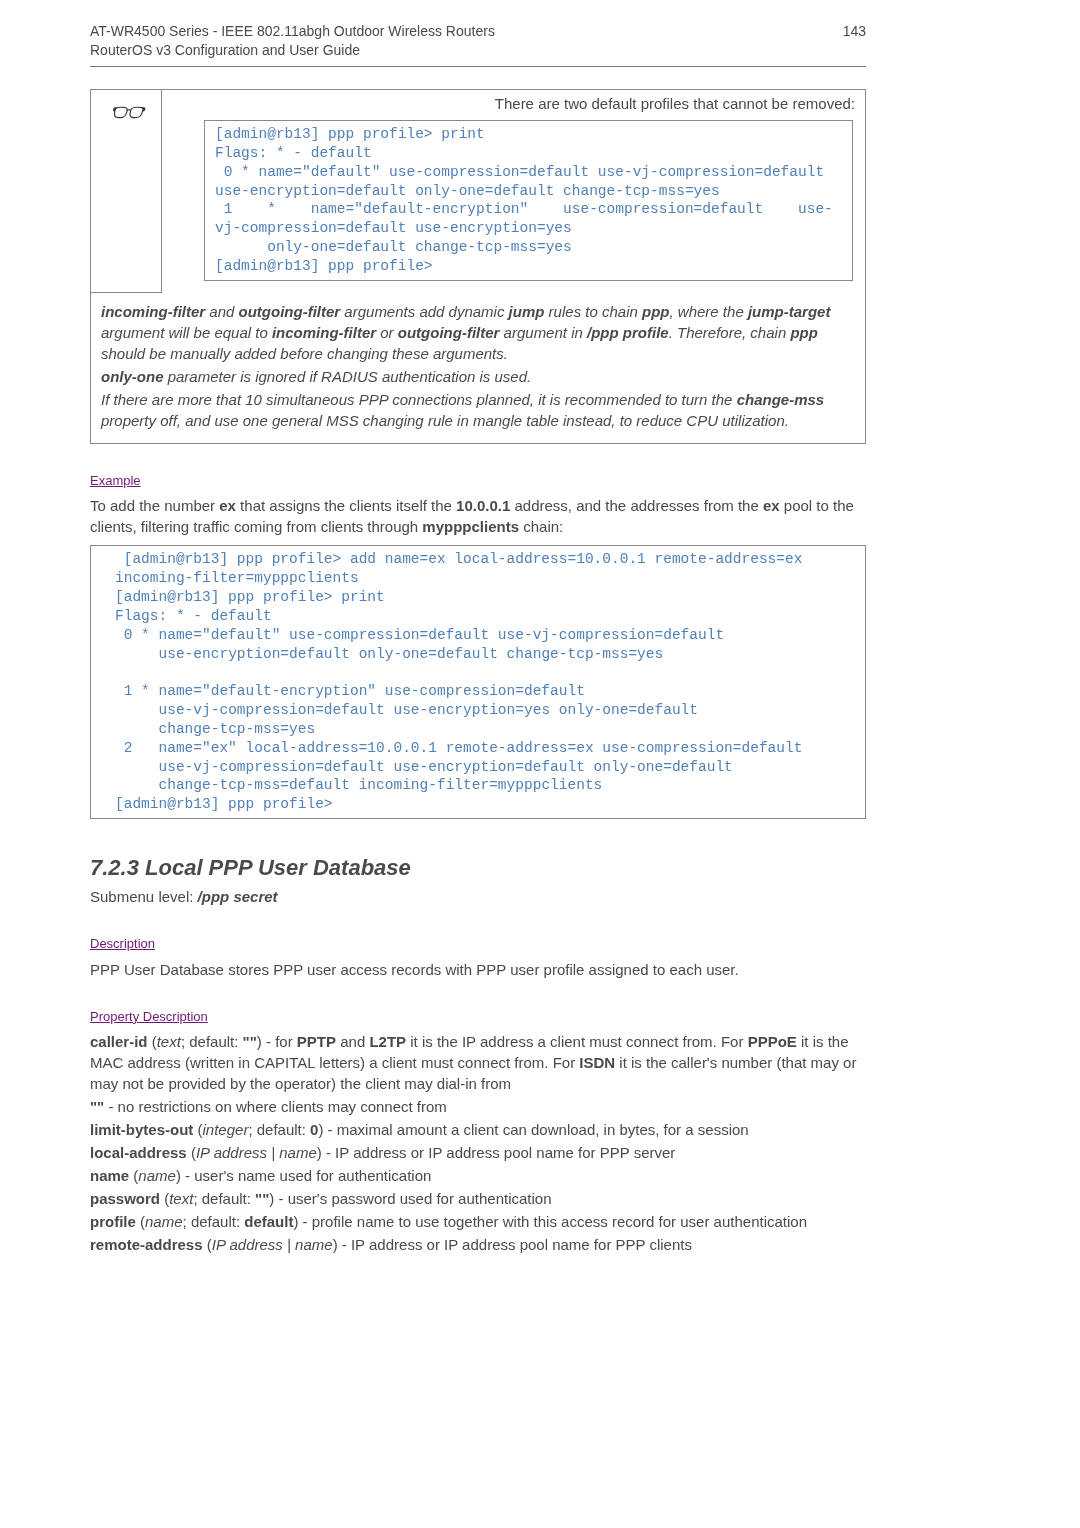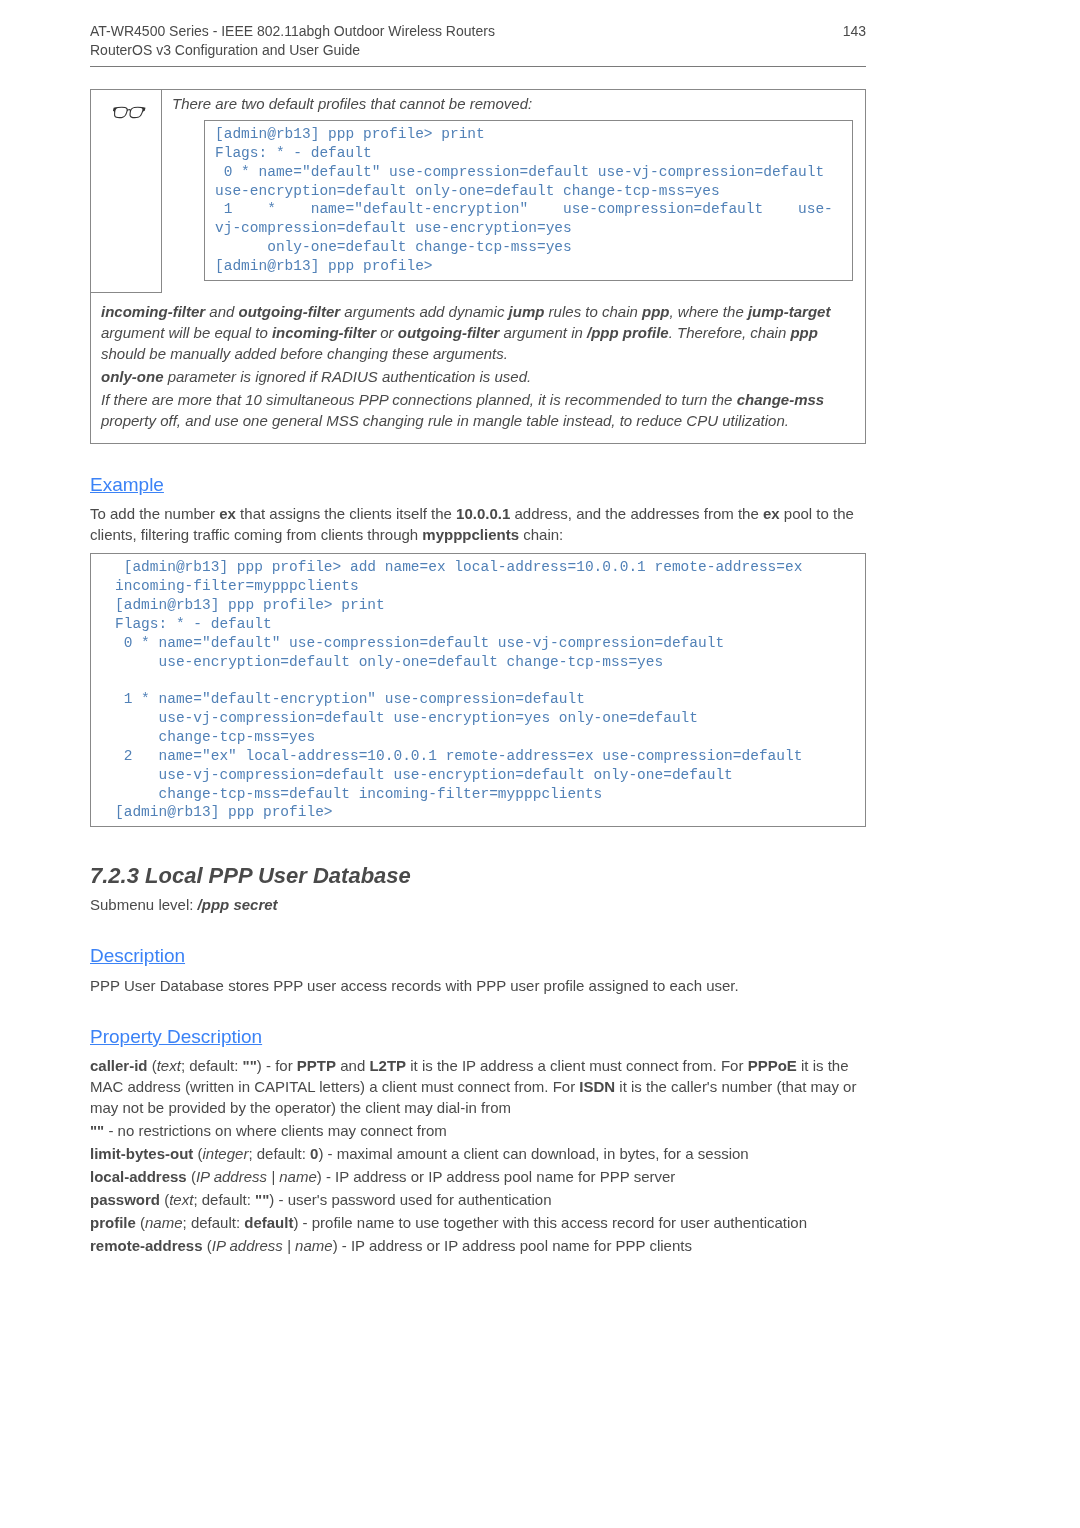--- a/index.html
+++ b/index.html
@@ -49,21 +49,21 @@
     font-size: 28px;
     color: #333;
     padding-top: 4px;
     font-style: italic;
   }
   .box-cell-body {
     flex: 1;
     padding: 4px 10px 8px 10px;
   }
   .italic-line {
-    font-style: italic;
+    text-align: right;
   }
   .inner-box {
     border: 1px solid #888;
     margin: 6px 2px 4px 32px;
     padding: 4px 6px 4px 10px;
     font-family: "Courier New", monospace;
     font-size: 14.5px;
     line-height: 1.3;
     color: #5181b7;
     white-space: pre-wrap;
@@ -72,22 +72,22 @@
   .notes {
     padding: 8px 10px 10px 10px;
     font-style: italic;
     line-height: 1.4;
   }
   .notes p { margin: 0 0 2px 0; }
   .bold { font-weight: bold; }
   h3.section-head {
     font-weight: normal;
     text-decoration: underline;
-    font-size: 19px;
-    color: #3b82f6;
+    font-size: 13px;
+    color: #701a75;
     margin: 28px 0 6px 0;
   }
   .body-text {
     margin: 4px 0 8px 0;
     line-height: 1.4;
   }
   .example-box {
     border: 1px solid #888;
     padding: 4px 24px;
     font-family: "Courier New", monospace;
@@ -190,20 +190,23 @@
     <p>
       <span class="bold">""</span><span> - no restrictions on where clients may connect from</span>
     </p>
     <p>
       <span class="bold">limit-bytes-out</span><span> (</span><span style="font-style:italic;">integer</span><span>; default: </span><span class="bold">0</span><span>) - maximal amount a client can download, in bytes, for a session</span>
     </p>
     <p>
       <span class="bold">local-address</span><span> (</span><span style="font-style:italic;">IP address | name</span><span>) - IP address or IP address pool name for PPP server</span>
     </p>
     <p>
+      <span class="bold">name</span><span> (</span><span style="font-style:italic;">name</span><span>) - user's name used for authentication</span>
+    </p>
+    <p>
       <span class="bold">password</span><span> (</span><span style="font-style:italic;">text</span><span>; default: </span><span class="bold">""</span><span>) - user's password used for authentication</span>
     </p>
     <p>
       <span class="bold">profile</span><span> (</span><span style="font-style:italic;">name</span><span>; default: </span><span class="bold">default</span><span>) - profile name to use together with this access record for user authentication</span>
     </p>
     <p>
       <span class="bold">remote-address</span><span> (</span><span style="font-style:italic;">IP address | name</span><span>) - IP address or IP address pool name for PPP clients</span>
     </p>
   </div>
 

